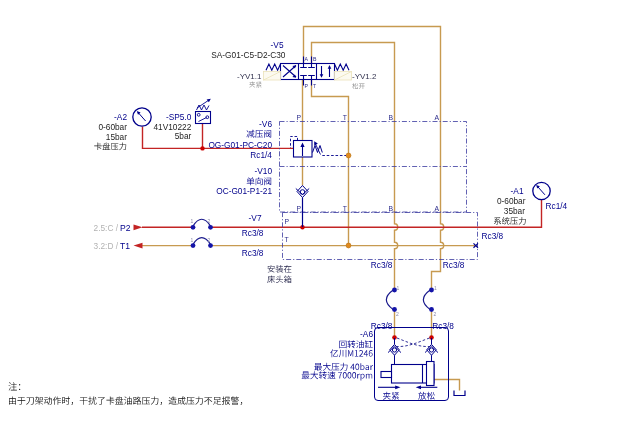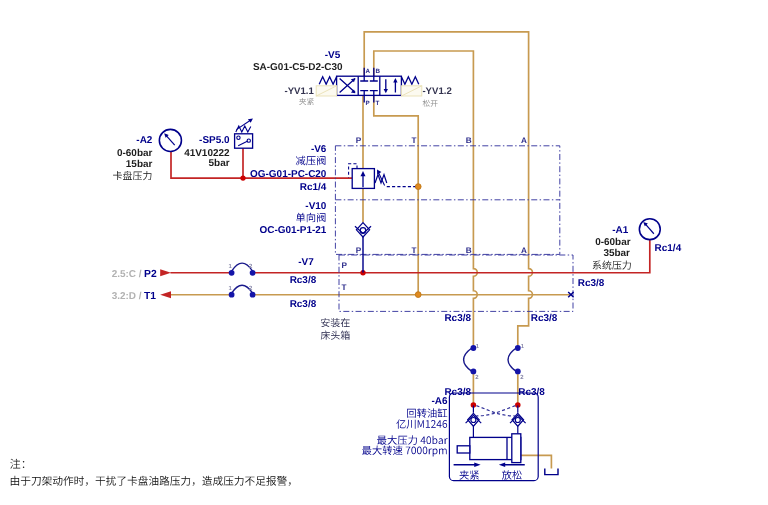--- a/index.html
+++ b/index.html
@@ -1,16 +1,16 @@
 <!DOCTYPE html>
 <html><head><meta charset="utf-8">
 <style>
 html,body{margin:0;padding:0;background:#fff;}
 #page{position:relative;width:640px;height:406px;background:#fff;overflow:hidden;
- font-family:"Liberation Sans",sans-serif;font-weight:bold;}
+ font-family:"Liberation Sans",sans-serif;}
 svg text{font-family:"Liberation Sans",sans-serif;}
 </style></head>
 <body>
 <div id="page">
 <svg width="640" height="421" viewBox="0 0 640 421">
 
 <g stroke="#C79A50" stroke-width="1.4" fill="none">
   <path d="M303.5,63.5 V26.5 H440.5 V223.8 A3.2,3.2 0 0,1 440.5,230.2 V242.3 A3.2,3.2 0 0,1 440.5,248.7 V271.5 H431.5 V288"></path>
   <path d="M431.5,311.5 V336"></path>
   <path d="M311.5,63.5 V42.5 H394.5 V223.8 A3.2,3.2 0 0,1 394.5,230.2 V242.3 A3.2,3.2 0 0,1 394.5,248.7 V288"></path>

